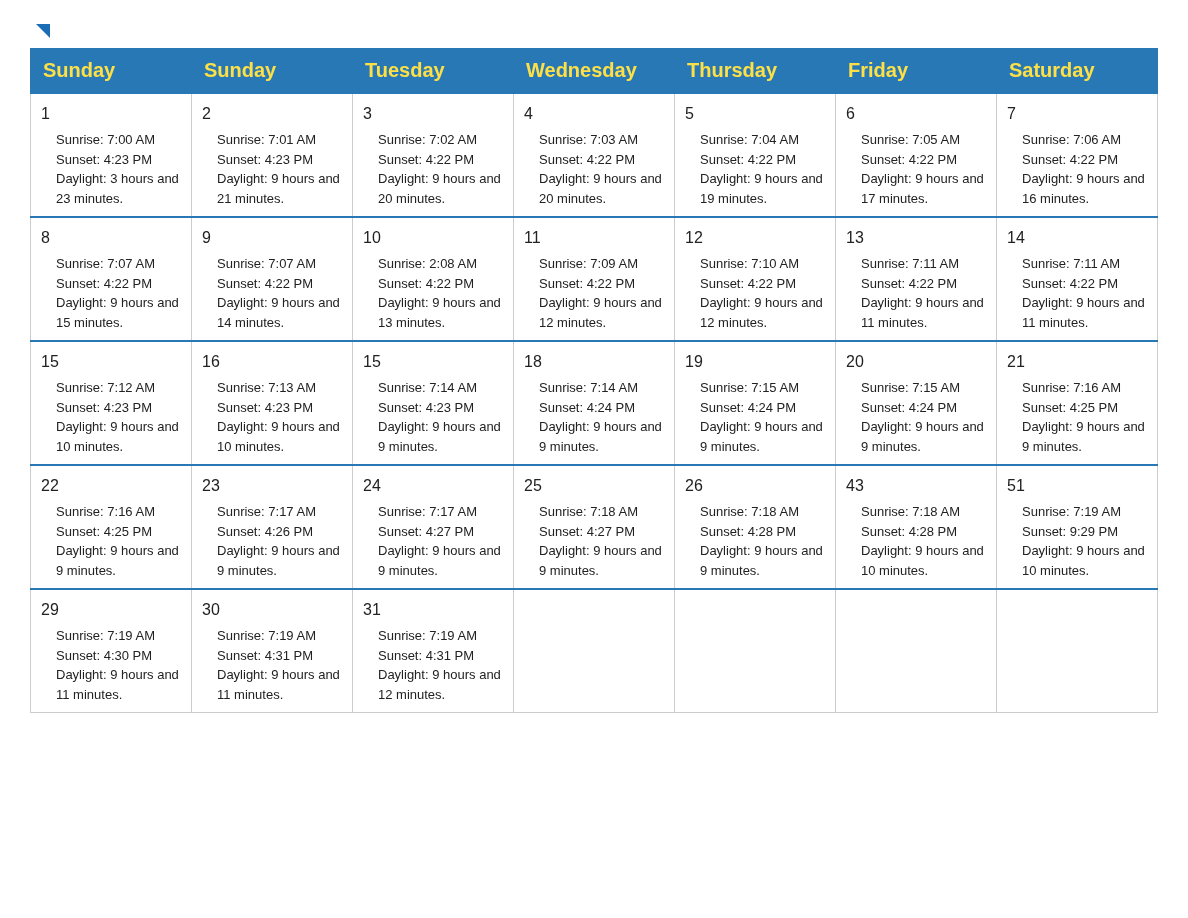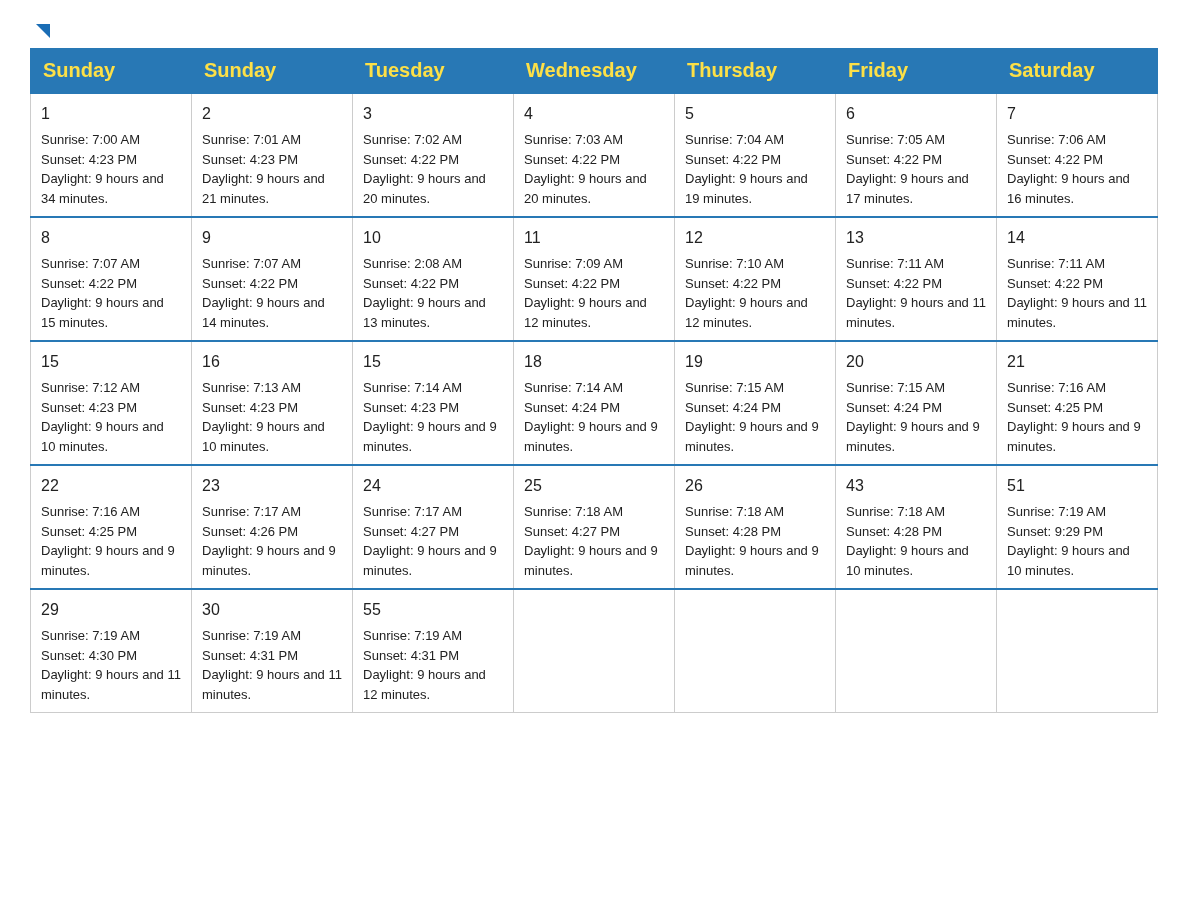--- a/index.html
+++ b/index.html
@@ -78,20 +78,21 @@
     }
     .day-num {
       font-size: 16px;
       font-weight: normal;
       margin-bottom: 4px;
       display: block;
     }
     .day-info {
       font-size: 13px;
       color: #222;
+      margin-left: 15px;
     }
     .empty-cell {
       background: #fff;
     }
   </style>
 </head>
 <body>
 
 <div class="header">
   <div class="logo">
@@ -121,21 +122,21 @@
         <th>Saturday</th>
       </tr>
   </thead>
   <tbody id="calendar-body">
   <tr>
         <td>
         <span class="day-num">1</span>
         <div class="day-info">
           <span>Sunrise: 7:00 AM</span><br>
           <span>Sunset: 4:23 PM</span><br>
-          <span>Daylight: 9 hours and 34 minutes.</span>
+          <span>Daylight: 3 hours and 23 minutes.</span>
         </div>
       </td>
         <td>
         <span class="day-num">2</span>
         <div class="day-info">
           <span>Sunrise: 7:01 AM</span><br>
           <span>Sunset: 4:23 PM</span><br>
           <span>Daylight: 9 hours and 21 minutes.</span>
         </div>
       </td>
@@ -365,21 +366,21 @@
       </td>
         <td>
         <span class="day-num">30</span>
         <div class="day-info">
           <span>Sunrise: 7:19 AM</span><br>
           <span>Sunset: 4:31 PM</span><br>
           <span>Daylight: 9 hours and 11 minutes.</span>
         </div>
       </td>
         <td>
-        <span class="day-num">55</span>
+        <span class="day-num">31</span>
         <div class="day-info">
           <span>Sunrise: 7:19 AM</span><br>
           <span>Sunset: 4:31 PM</span><br>
           <span>Daylight: 9 hours and 12 minutes.</span>
         </div>
       </td>
         <td class="empty-cell"></td>
         <td class="empty-cell"></td>
         <td class="empty-cell"></td>
         <td class="empty-cell"></td>

